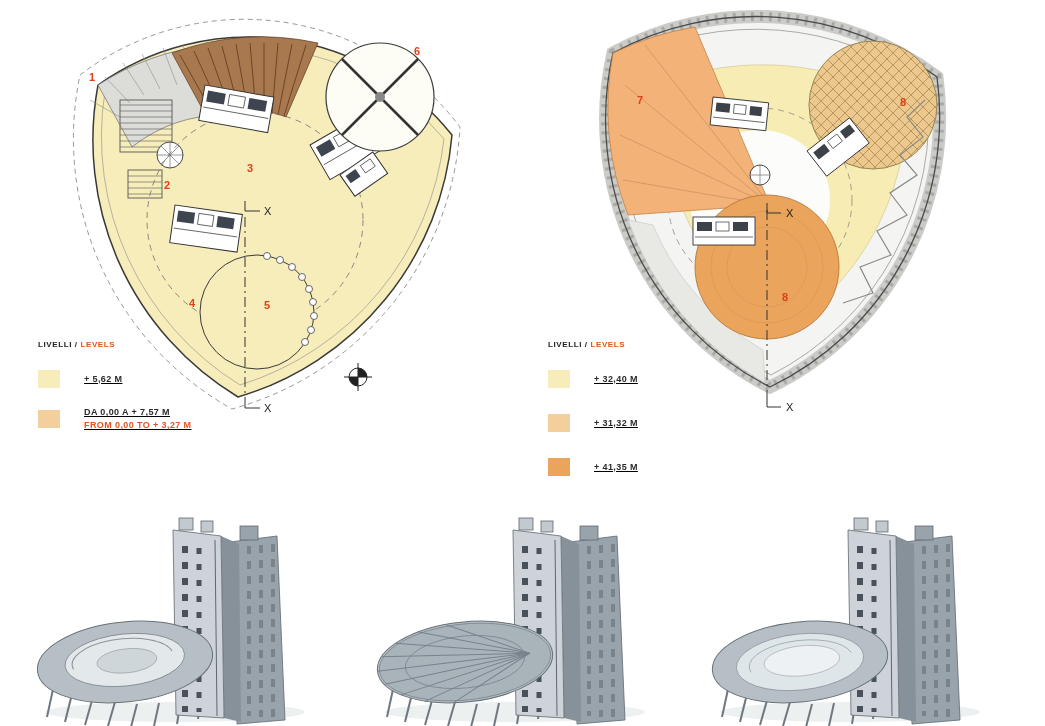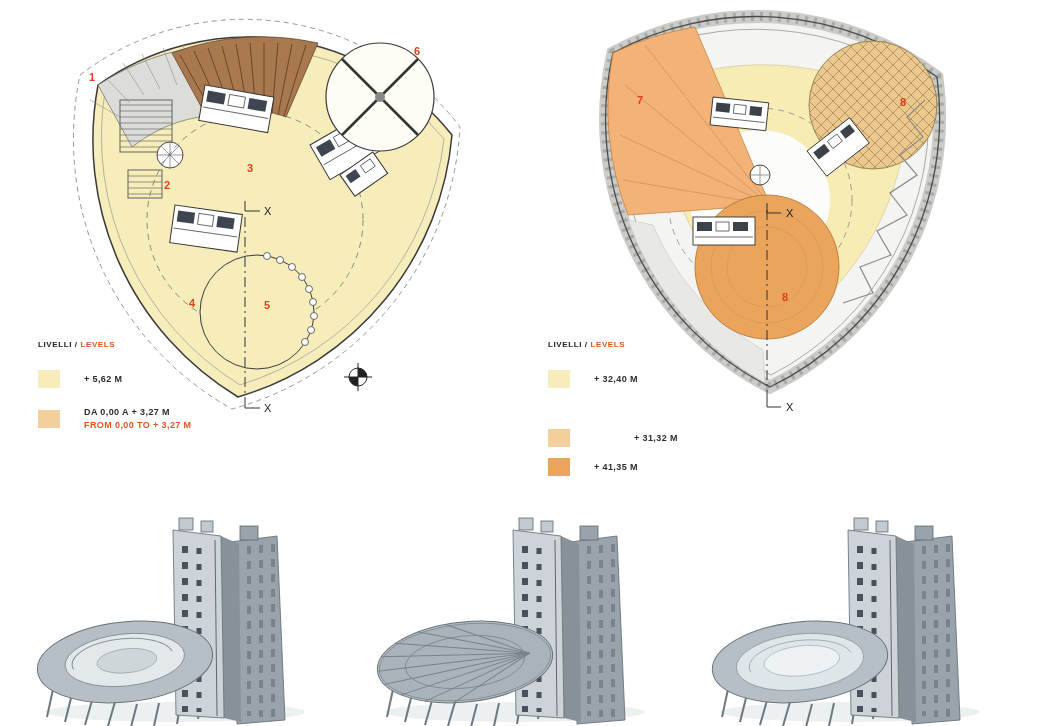--- a/index.html
+++ b/index.html
@@ -6,21 +6,21 @@
   body{
     width:1045px;height:726px;position:relative;background:#ffffff;
     font-family:"Liberation Sans",sans-serif;overflow:hidden;
   }
   .abs{position:absolute;}
   .legend{position:absolute;width:240px;height:150px;}
   .legend .title{position:absolute;left:0;top:0;font-size:8px;font-weight:bold;letter-spacing:.6px;color:#232323;white-space:nowrap;}
   .legend .title .sec{color:#e2551e;}
   .legend .item{position:absolute;left:0;display:flex;align-items:center;}
   .legend .swatch{width:22px;height:18px;flex:0 0 auto;}
-  .legend .txt{margin-left:24px;}
+  .legend .txt{margin-left:24px;text-decoration:underline;}
   .legend .val{font-size:9px;font-weight:bold;color:#2b2b2b;letter-spacing:.4px;line-height:13px;white-space:nowrap;}
   .legend .val.orange{color:#e2551e;}
   svg text{font-family:"Liberation Sans",sans-serif;}
   .plan-num{font-size:11px;font-weight:bold;}
   .axis-x{font-size:11px;fill:#222;}
 </style>
 </head>
 <body>
 
 <svg class="abs" style="left:20px;top:5px;" width="460" height="420" viewBox="0 0 460 420">
@@ -248,38 +248,38 @@
   </div>
   <div class="item" style="top:30px;">
     <div class="swatch" style="background: rgb(246, 237, 186);"></div>
     <div class="txt">
       <div class="val">+ 5,62 M</div>
     </div>
   </div>
   <div class="item" style="top:66px;">
     <div class="swatch" style="background: rgb(242, 207, 156);"></div>
     <div class="txt">
-      <div class="val">DA 0,00 A + 3,27 M</div>
+      <div class="val">DA 0,00 A + 7,57 M</div>
       <div class="val orange">FROM 0,00 TO + 3,27 M</div>
     </div>
   </div>
 </div>
 
 <div class="legend" style="left:548px;top:340px;">
   <div class="title">
     <span>LIVELLI /</span>
     <span class="sec">LEVELS</span>
   </div>
   <div class="item" style="top:30px;justify-content:space-between;">
     <div class="swatch" style="background: rgb(246, 237, 186);"></div>
     <div class="txt">
         <div class="val">+ 32,40 M</div>
       </div>
   </div>
-  <div class="item" style="top:89px;gap:40px;">
+  <div class="item" style="top:74px;">
     <div class="swatch" style="background: rgb(242, 207, 156);"></div>
     <div class="txt">
         <div class="val">+ 31,32 M</div>
       </div>
   </div>
   <div class="item" style="top:118px;">
     <div class="swatch" style="background: rgb(235, 164, 92);"></div>
     <div class="txt">
         <div class="val">+ 41,35 M</div>
       </div>

